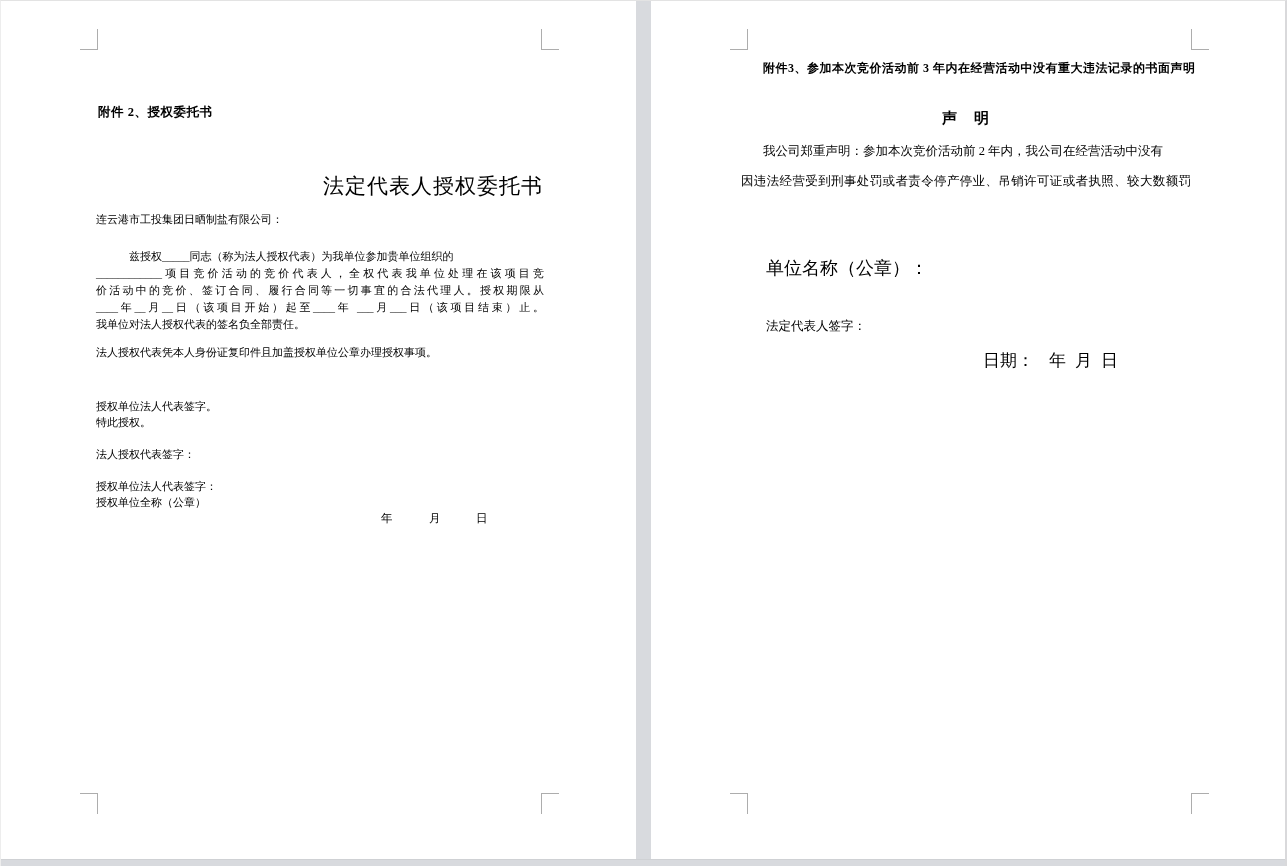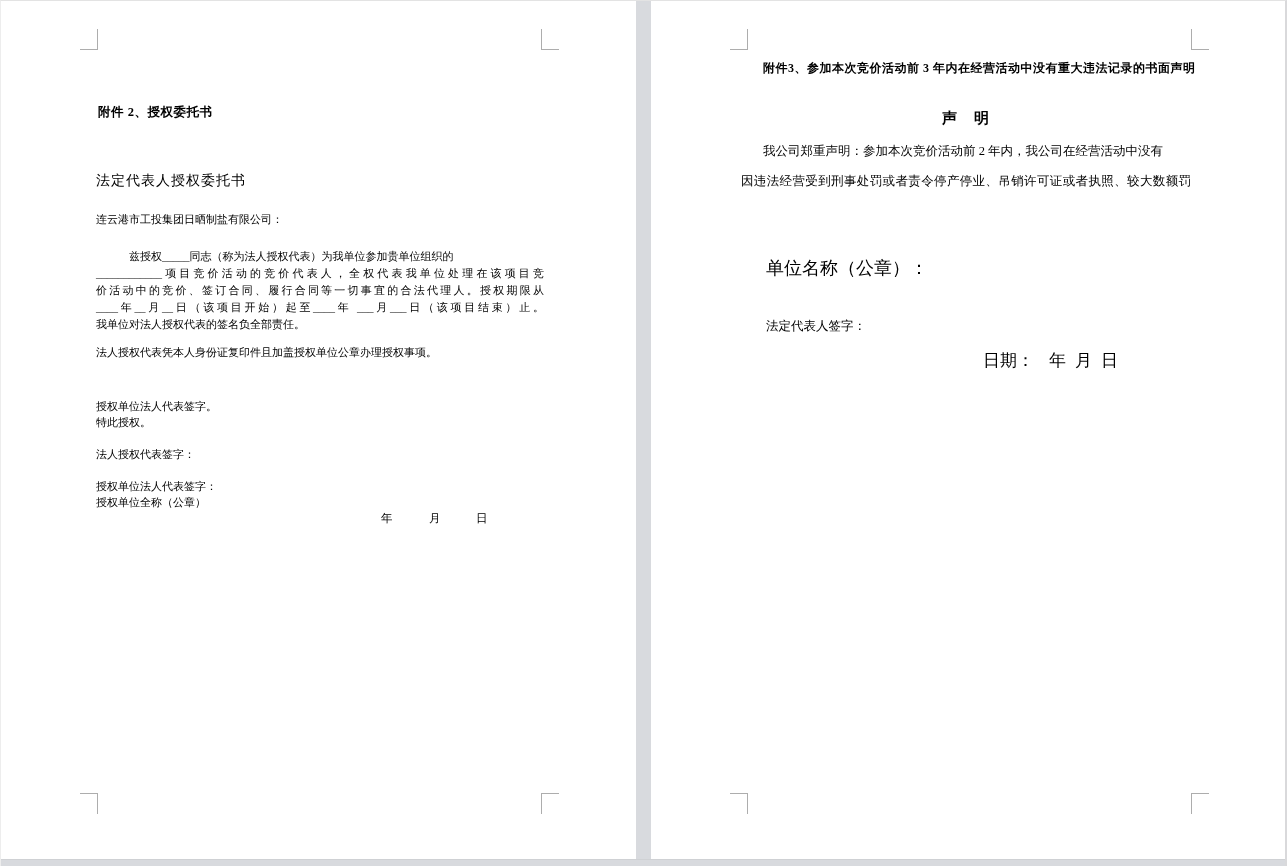--- a/index.html
+++ b/index.html
@@ -37,21 +37,21 @@
   .page .crop.tl{left:79px;top:21px;}
   .page .crop.tr{left:540px;top:21px;}
   .page .crop.bl{left:79px;top:785px;}
   .page .crop.br{left:540px;top:785px;}
 
   .abs{position:absolute;}
   .bold{font-weight:700;}
 
   
   .p1-attach{left:97px;top:96px;font-size:12.5px;letter-spacing:.5px;}
-  .p1-title{left:95px;top:164px;width:447px;text-align:left;font-size:14px;letter-spacing:1px;}
+  .p1-title{left:95px;top:164px;width:447px;text-align:right;font-size:21px;letter-spacing:1px;}
   .p1-addressee{left:95px;top:204px;font-size:11px;}
   .p1-para{left:95px;top:240px;width:448px;font-size:11px;line-height:17px;}
   .pline{white-space:nowrap;}
   .pline.fill{white-space:normal;text-align:justify;text-align-last:justify;}
   .pline.indent{padding-left:33px;}
   .p1-idnote{left:95px;top:337px;font-size:11px;}
   .p1-nodeleg{left:95px;top:391px;font-size:11px;}
   .p1-hereby{left:95px;top:407px;font-size:11px;}
   .p1-repsig{left:95px;top:439px;font-size:11px;}
   .p1-unitrepsig{left:95px;top:471px;font-size:11px;}

